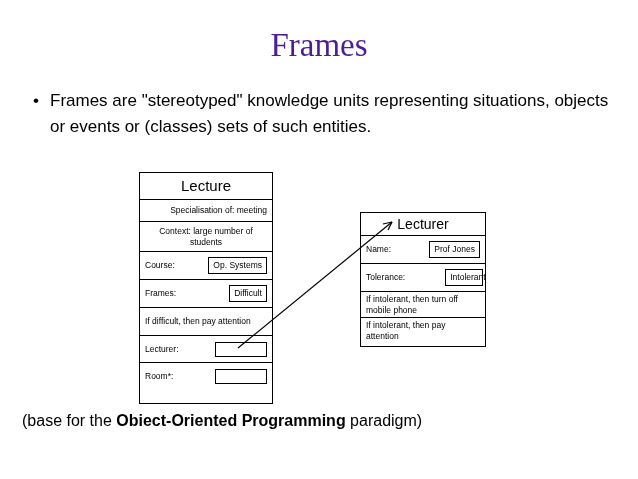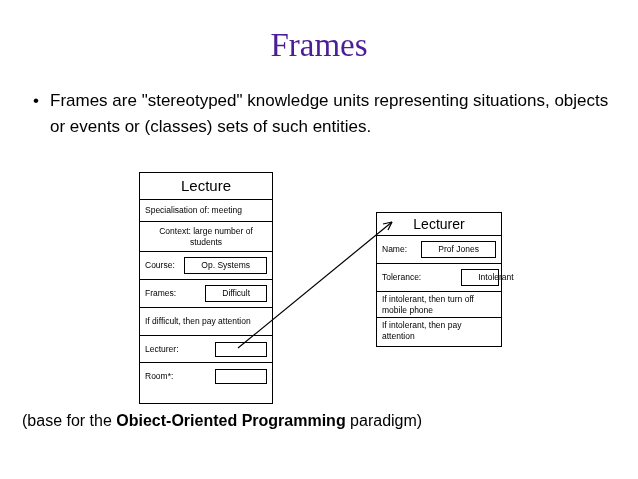--- a/index.html
+++ b/index.html
@@ -66,21 +66,21 @@
     box-sizing: border-box;
   }
 
   .frame-lecture {
     left: 139px;
     top: 172px;
     width: 134px;
     height: 232px;
   }
   .frame-lecturer {
-    left: 376px;
+    left: 360px;
     top: 212px;
     width: 126px;
     height: 135px;
   }
 
   .frame-head {
     text-align: center;
     font-size: 15px;
     line-height: 26px;
     height: 27px;
@@ -97,29 +97,29 @@
     border-bottom: 1.2px solid #000;
     box-sizing: border-box;
     font-size: 8.5px;
     line-height: 11px;
     padding: 3px 5px;
     position: relative;
     display: flex;
     align-items: center;
   }
   .slot.last { border-bottom: none; }
-  .slot.center { justify-content: flex-start; text-align: center; }
+  .slot.center { justify-content: flex-end; text-align: center; }
   .slot.col { flex-direction: column; align-items: center; justify-content: center; }
   .slot-label { white-space: nowrap; }
   .slot-value {
     border: 1.1px solid #000;
     background: #fff;
     font-size: 8.5px;
     line-height: 11px;
-    padding: 2px 16px;
+    padding: 2px 4px;
     margin-left: auto;
     min-width: 38px;
     text-align: center;
     box-sizing: border-box;
   }
   .slot-value.empty { min-width: 52px; height: 15px; }
   .slot .two-line { text-align: left; width: 100%; }
 
   .arrow-svg {
     position: absolute;

